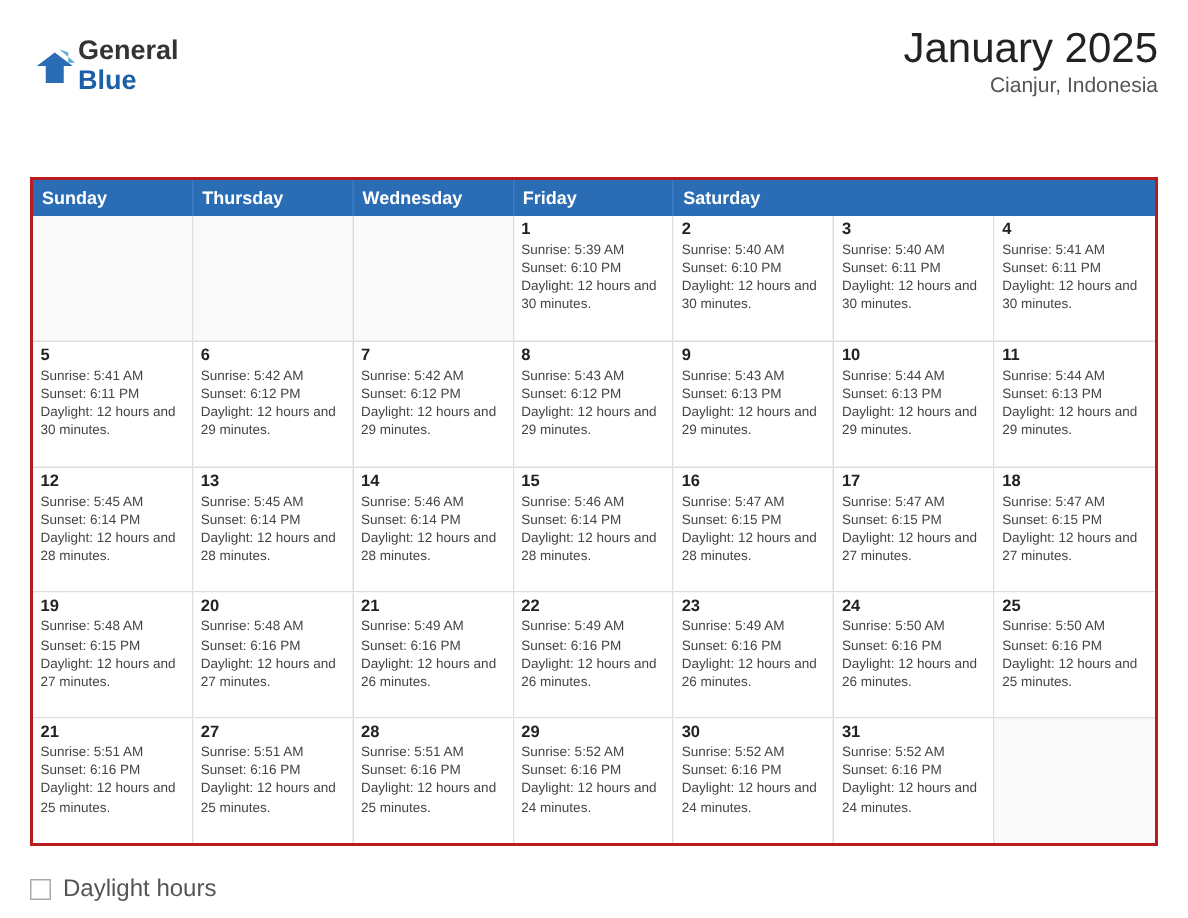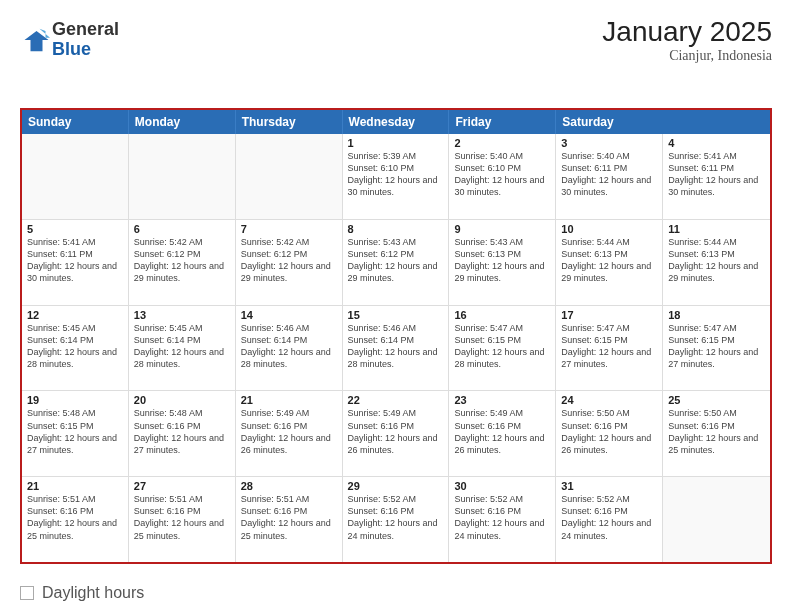--- a/index.html
+++ b/index.html
@@ -13,21 +13,22 @@
     .page {
       width: 792px;
       height: 612px;
       padding: 16px 20px 10px 20px;
       display: flex;
       flex-direction: column;
     }
     .header {
       display: flex;
       justify-content: space-between;
-      align-items: center;
+      align-items: flex-end;
+      margin-bottom: 10px;
     }
     .logo {
       display: flex;
       align-items: center;
       gap: 2px;
     }
     .logo-text {
       font-size: 18px;
       font-weight: bold;
       line-height: 1.1;
@@ -42,21 +43,20 @@
       text-align: right;
     }
     .month-title {
       font-size: 28px;
       font-weight: normal;
       color: #222;
     }
     .location {
       font-size: 14px;
       color: #555;
-      font-family: Liberation Serif, serif;
     }
     .calendar {
       flex: 1;
       display: flex;
       flex-direction: column;
       border: 2px solid #b91c1c;
       margin-top: 44px;
     }
     .cal-header-row {
       display: grid;
@@ -136,21 +136,20 @@
     </div>
     <div class="title-block">
       <div class="month-title">January 2025</div>
       <div class="location">Cianjur, Indonesia</div>
     </div>
   </div>
 
   <div class="calendar">
     <div class="cal-header-row">
     <div class="cal-header-cell">Sunday</div>
-        <div class="cal-header-cell">Monday</div>
         <div class="cal-header-cell">Thursday</div>
         <div class="cal-header-cell">Wednesday</div>
         <div class="cal-header-cell">Friday</div>
         <div class="cal-header-cell">Saturday</div>
       </div>
     <div class="cal-body">
     <div class="cal-row">
           <div class="cal-cell empty"></div>
           <div class="cal-cell empty"></div>
           <div class="cal-cell empty"></div>

